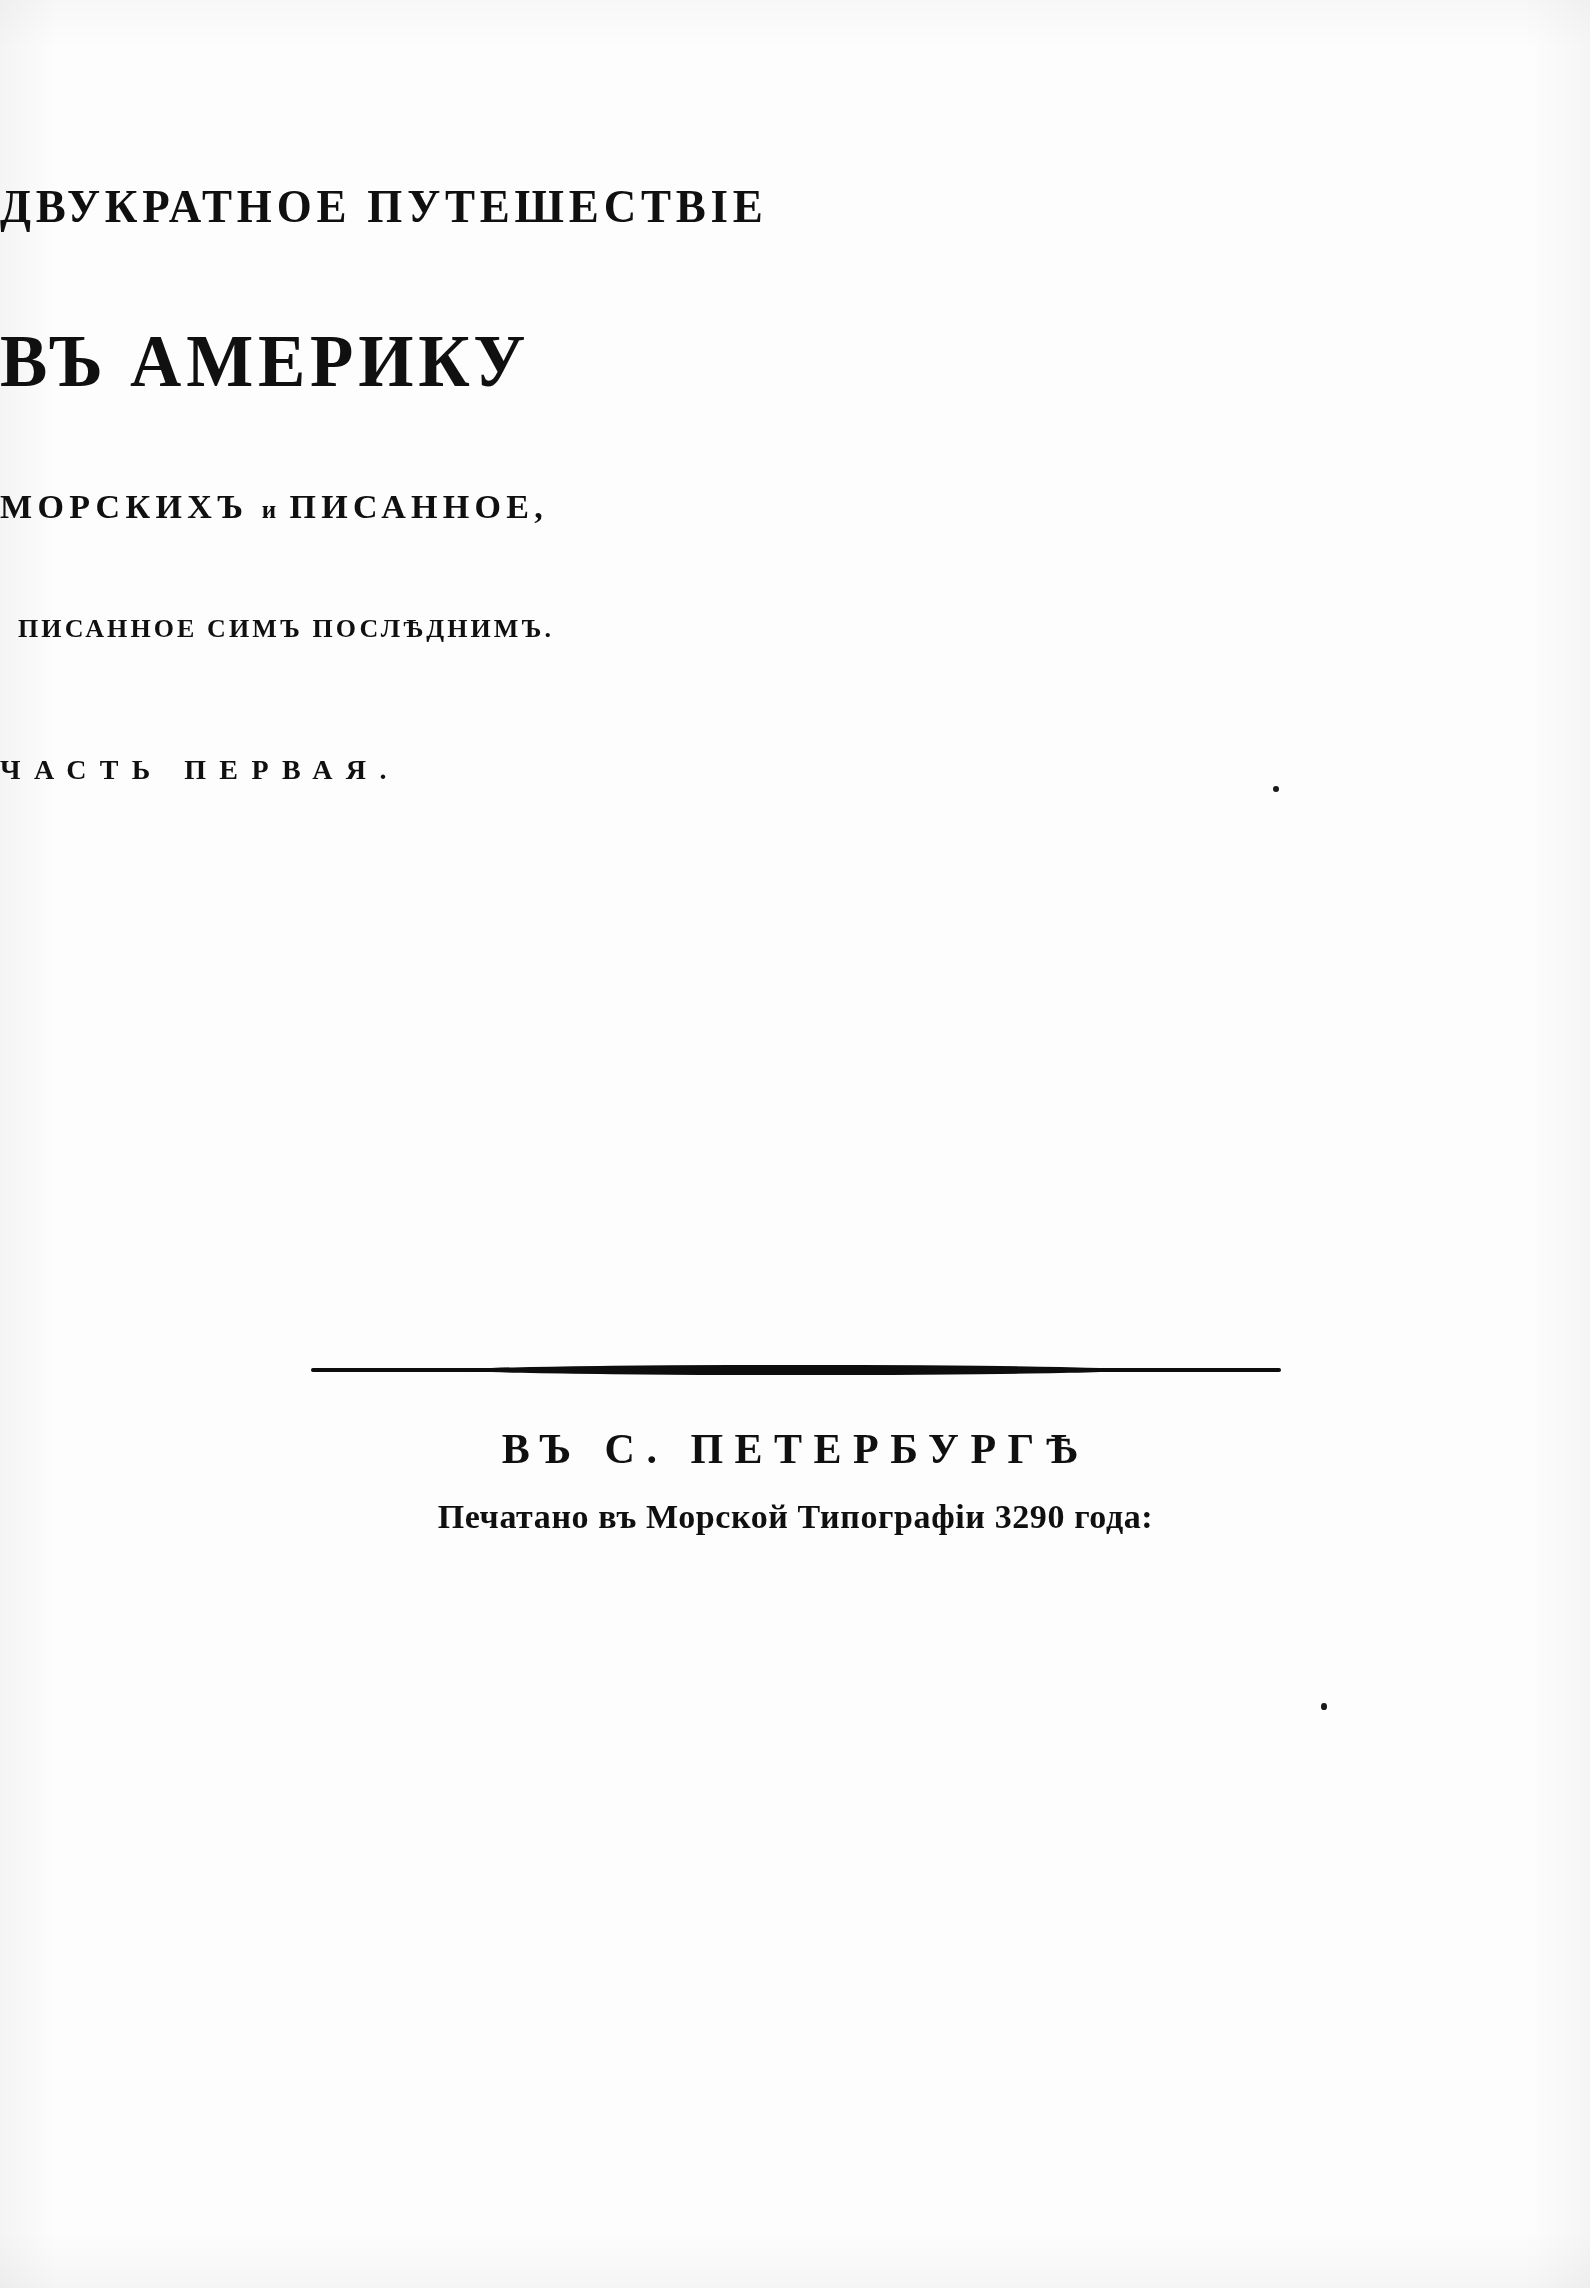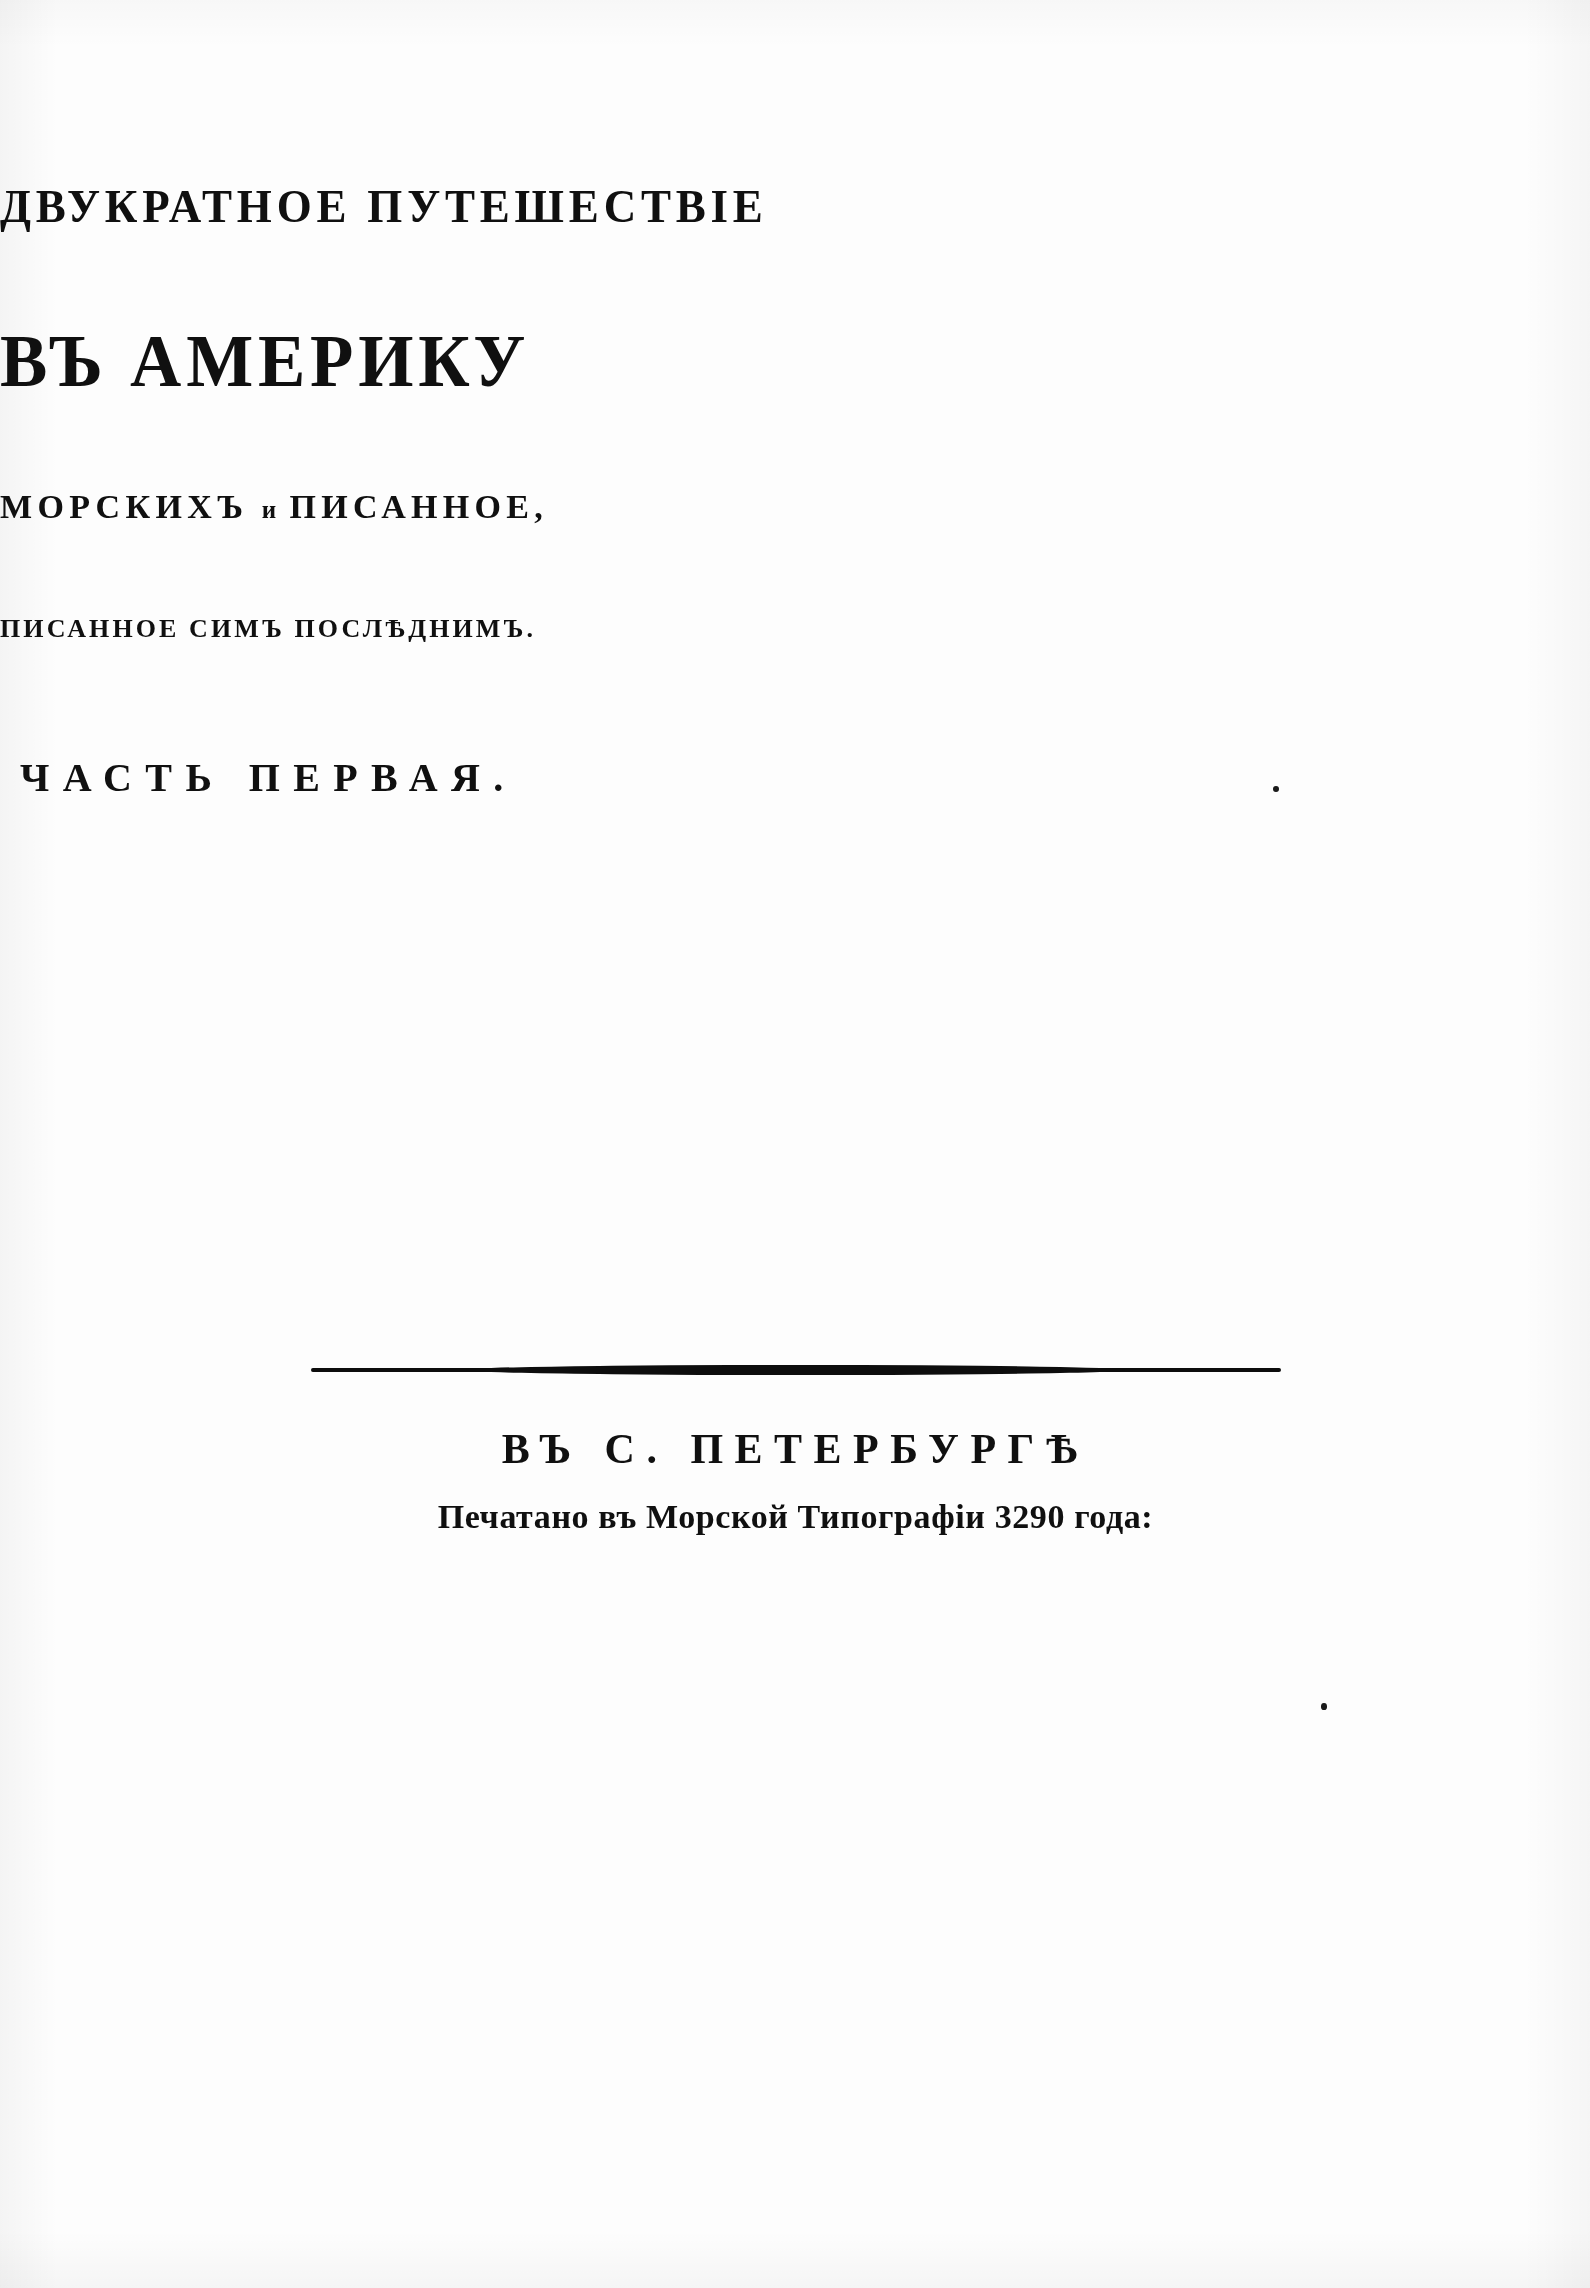--- a/index.html
+++ b/index.html
@@ -83,28 +83,28 @@
     font-size: 25px;
     letter-spacing: 0;
     padding: 0 13.4px;
   }
 
   
   .l-note {
     font-size: 26px;
     letter-spacing: 3.1px;
     margin-top: 88px;
+    margin-left: 18px;
   }
 
   
   .l-part {
-    font-size: 40px;
+    font-size: 28px;
     letter-spacing: 13.4px;
     margin-top: 110px;
-    padding-left: 20px;
   }
 
   .rule-wrap {
     position: absolute;
     left: 0;
     right: 0;
     top: 1364px;
     display: flex;
     justify-content: center;
   }

